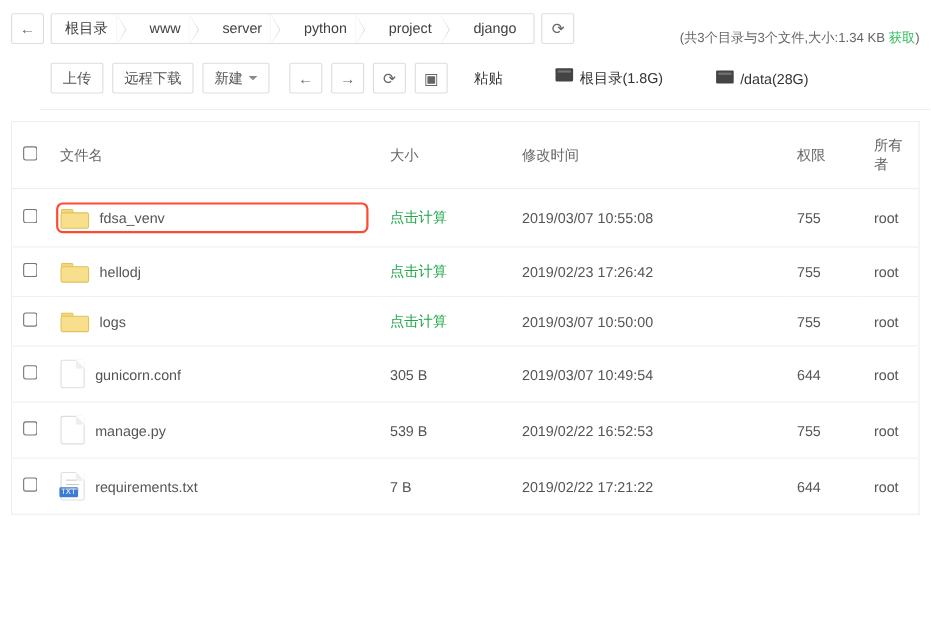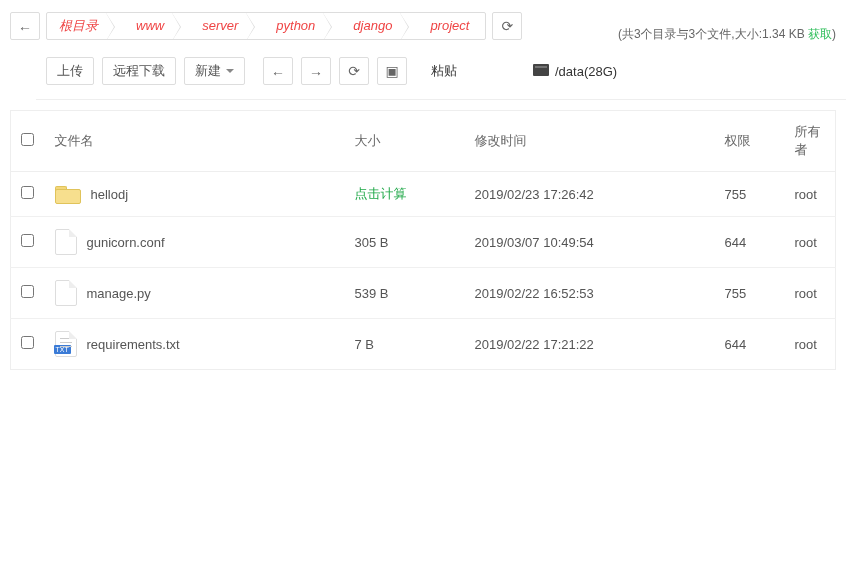--- a/index.html
+++ b/index.html
@@ -3,21 +3,21 @@
 <meta charset="utf-8">
 <style>
   * { box-sizing: border-box; margin: 0; padding: 0; }
   body { font-family: -apple-system, BlinkMacSystemFont, "Segoe UI", Arial, sans-serif; font-size: 13px; color: #333; background: #fff; width: 846px; }
   
   
   .topbar { display: flex; align-items: center; padding: 8px 10px; gap: 6px; }
   .btn { border: 1px solid #ddd; background: #fff; border-radius: 2px; height: 28px; display: inline-flex; align-items: center; justify-content: center; cursor: pointer; color: #555; }
   .btn-sq { width: 30px; }
   .breadcrumbs { display: flex; align-items: center; border: 1px solid #ddd; border-radius: 2px; height: 28px; overflow: hidden; }
-  .crumb { position: relative; padding: 0 16px 0 22px; height: 100%; display: flex; align-items: center; cursor: pointer; color: #ef4444; font-style: italic; }
+  .crumb { position: relative; padding: 0 16px 0 22px; height: 100%; display: flex; align-items: center; cursor: pointer; color: #404040; }
   .crumb:first-child { padding-left: 12px; }
   .crumb::after {
     content: ""; position: absolute; right: 0; top: 0; width: 0; height: 0;
     border-top: 14px solid transparent; border-bottom: 14px solid transparent; border-left: 8px solid #fff; z-index: 2;
   }
   .crumb::before {
     content: ""; position: absolute; right: -1px; top: 0; width: 0; height: 0;
     border-top: 14px solid transparent; border-bottom: 14px solid transparent; border-left: 9px solid #ddd; z-index: 1;
   }
   .crumb:last-child::after, .crumb:last-child::before { display: none; }
@@ -67,22 +67,22 @@
 
 <div class="topbar">
   <button class="btn btn-sq">
       <span class="glyph">←</span>
     </button>
   <div class="breadcrumbs" id="crumbs">
       <div class="crumb">根目录</div>
       <div class="crumb">www</div>
       <div class="crumb">server</div>
       <div class="crumb">python</div>
+      <div class="crumb">project</div>
       <div class="crumb">django</div>
-      <div class="crumb">project</div>
     </div>
   <button class="btn btn-sq">
       <span class="glyph">⟳</span>
     </button>
   <div class="summary">
     <span>(共3个目录与3个文件,大小:1.34 KB </span><span class="get-link">获取</span><span>)</span>
   </div>
 </div>
 
 <div class="toolbar">
@@ -100,20 +100,24 @@
       <span class="glyph">⟳</span>
     </button>
   <button class="btn btn-sq">
       <span class="glyph">▣</span>
     </button>
   <span class="tb-gap"></span>
   <span class="tb-label">
       <span>粘贴</span>
     </span>
   <span style="width:20px"></span>
+  <span class="tb-label">
+    <span class="disk-icon"></span>
+    <span>根目录(1.8G)</span>
+  </span>
   <span style="width:20px"></span>
   <span class="tb-label">
     <span class="disk-icon"></span>
     <span>/data(28G)</span>
   </span>
 </div>
 
 <div class="table-wrap">
   <table>
     <thead>
@@ -123,27 +127,53 @@
         <th class="col-size">大小</th>
         <th class="col-time">修改时间</th>
         <th class="col-perm">权限</th>
         <th class="col-owner">所有者</th>
       </tr>
     </thead>
     <tbody id="tbody">
         <tr>
           <td class="col-chk"><input type="checkbox" style=""></td>
           <td class="col-name">
+            <div class="name-cell hl-box">
+              <span class="icon-folder"></span>
+              <span>fdsa_venv</span>
+            </div>
+          </td>
+          <td class="col-size"><span class="size-link">点击计算</span></td>
+          <td class="col-time">2019/03/07 10:55:08</td>
+          <td class="col-perm">755</td>
+          <td class="col-owner">root</td>
+        </tr>
+        <tr>
+          <td class="col-chk"><input type="checkbox" style=""></td>
+          <td class="col-name">
             <div class="name-cell">
               <span class="icon-folder"></span>
               <span>hellodj</span>
             </div>
           </td>
           <td class="col-size"><span class="size-link">点击计算</span></td>
           <td class="col-time">2019/02/23 17:26:42</td>
+          <td class="col-perm">755</td>
+          <td class="col-owner">root</td>
+        </tr>
+        <tr>
+          <td class="col-chk"><input type="checkbox" style=""></td>
+          <td class="col-name">
+            <div class="name-cell">
+              <span class="icon-folder"></span>
+              <span>logs</span>
+            </div>
+          </td>
+          <td class="col-size"><span class="size-link">点击计算</span></td>
+          <td class="col-time">2019/03/07 10:50:00</td>
           <td class="col-perm">755</td>
           <td class="col-owner">root</td>
         </tr>
         <tr>
           <td class="col-chk"><input type="checkbox" style=""></td>
           <td class="col-name">
             <div class="name-cell">
               <span class="icon-file"></span>
               <span>gunicorn.conf</span>
             </div>

